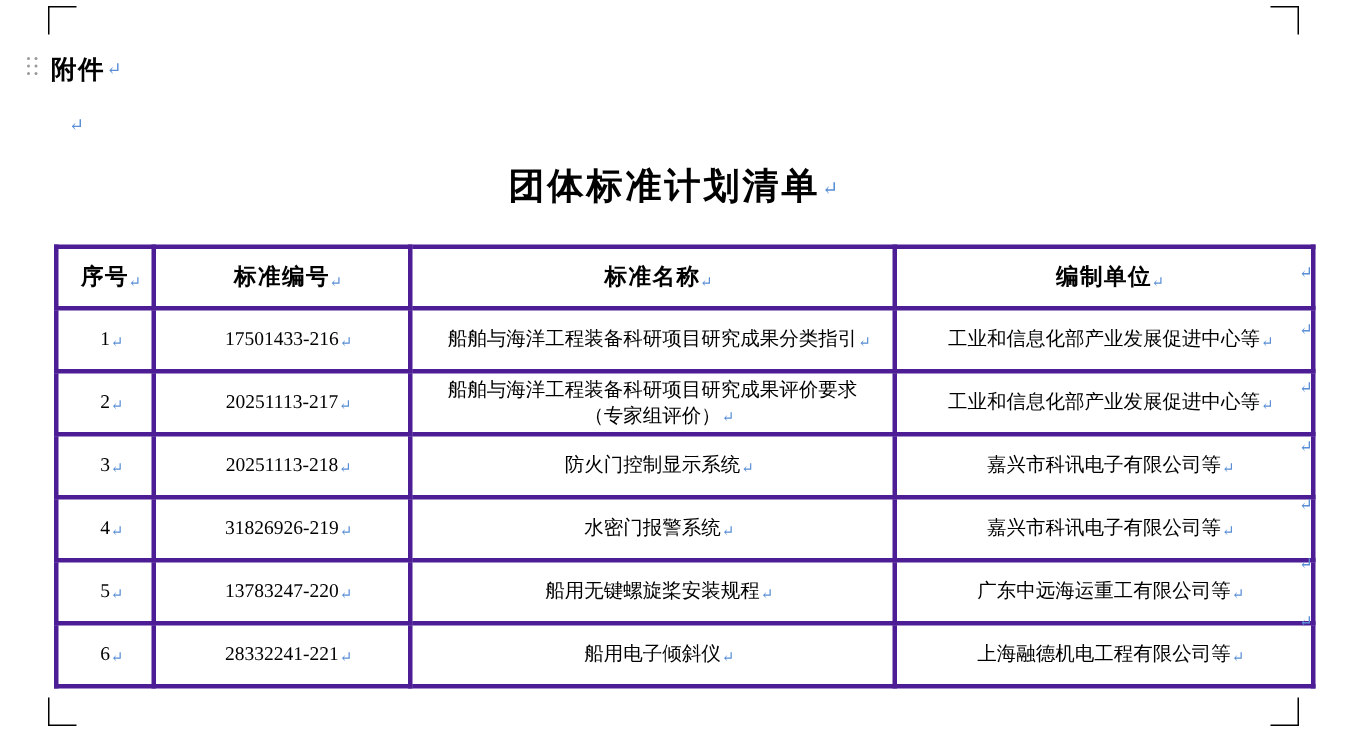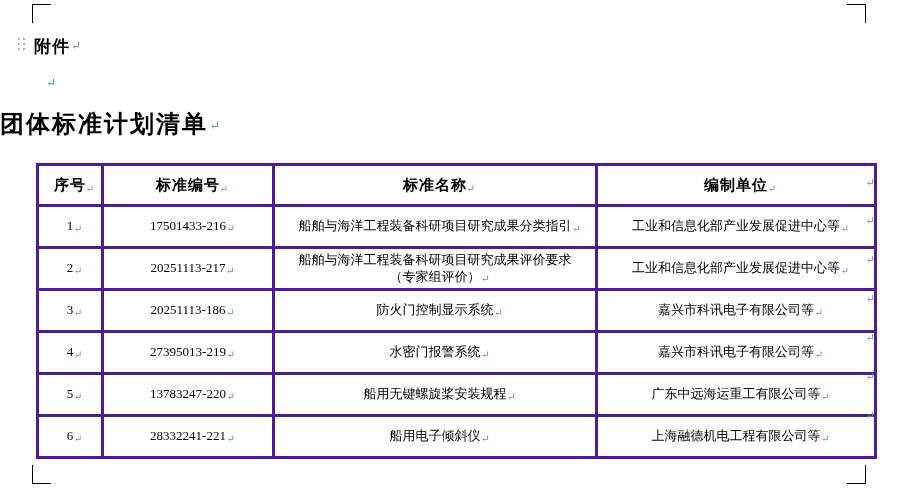--- a/index.html
+++ b/index.html
@@ -72,20 +72,21 @@
     top: 76px;
     font-size: 12px;
     color: #5a8fd6;
   }
 
   .doc-title {
     position: absolute;
     left: 0;
     right: 0;
     top: 108px;
+    text-align: center;
     font-size: 24px;
     font-weight: bold;
     letter-spacing: 2px;
     font-family: "Liberation Serif", "DejaVu Serif", serif;
   }
   .doc-title .pilcrow { font-size: 13px; letter-spacing: 0; }
 
   table.std-table {
     position: absolute;
     left: 36px;
@@ -196,27 +197,27 @@
         <td class="c-no"><span class="cell-in"><span>2</span><span class="pilcrow">↵</span></span></td>
         <td class="c-code"><span class="cell-in"><span>20251113-217</span><span class="pilcrow">↵</span></span></td>
         <td class="c-name two-line">
           <span>船舶与海洋工程装备科研项目研究成果评价要求</span><br>
           <span class="cell-in"><span>（专家组评价）</span><span class="pilcrow">↵</span></span>
         </td>
         <td class="c-unit"><span class="cell-in"><span>工业和信息化部产业发展促进中心等</span><span class="pilcrow">↵</span></span></td>
       </tr>
       <tr>
         <td class="c-no"><span class="cell-in"><span>3</span><span class="pilcrow">↵</span></span></td>
-        <td class="c-code"><span class="cell-in"><span>20251113-186</span><span class="pilcrow">↵</span></span></td>
+        <td class="c-code"><span class="cell-in"><span>20251113-218</span><span class="pilcrow">↵</span></span></td>
         <td class="c-name"><span class="cell-in"><span>防火门控制显示系统</span><span class="pilcrow">↵</span></span></td>
         <td class="c-unit"><span class="cell-in"><span>嘉兴市科讯电子有限公司等</span><span class="pilcrow">↵</span></span></td>
       </tr>
       <tr>
         <td class="c-no"><span class="cell-in"><span>4</span><span class="pilcrow">↵</span></span></td>
-        <td class="c-code"><span class="cell-in"><span>27395013-219</span><span class="pilcrow">↵</span></span></td>
+        <td class="c-code"><span class="cell-in"><span>31826926-219</span><span class="pilcrow">↵</span></span></td>
         <td class="c-name"><span class="cell-in"><span>水密门报警系统</span><span class="pilcrow">↵</span></span></td>
         <td class="c-unit"><span class="cell-in"><span>嘉兴市科讯电子有限公司等</span><span class="pilcrow">↵</span></span></td>
       </tr>
       <tr>
         <td class="c-no"><span class="cell-in"><span>5</span><span class="pilcrow">↵</span></span></td>
         <td class="c-code"><span class="cell-in"><span>13783247-220</span><span class="pilcrow">↵</span></span></td>
         <td class="c-name"><span class="cell-in"><span>船用无键螺旋桨安装规程</span><span class="pilcrow">↵</span></span></td>
         <td class="c-unit"><span class="cell-in"><span>广东中远海运重工有限公司等</span><span class="pilcrow">↵</span></span></td>
       </tr>
       <tr>

